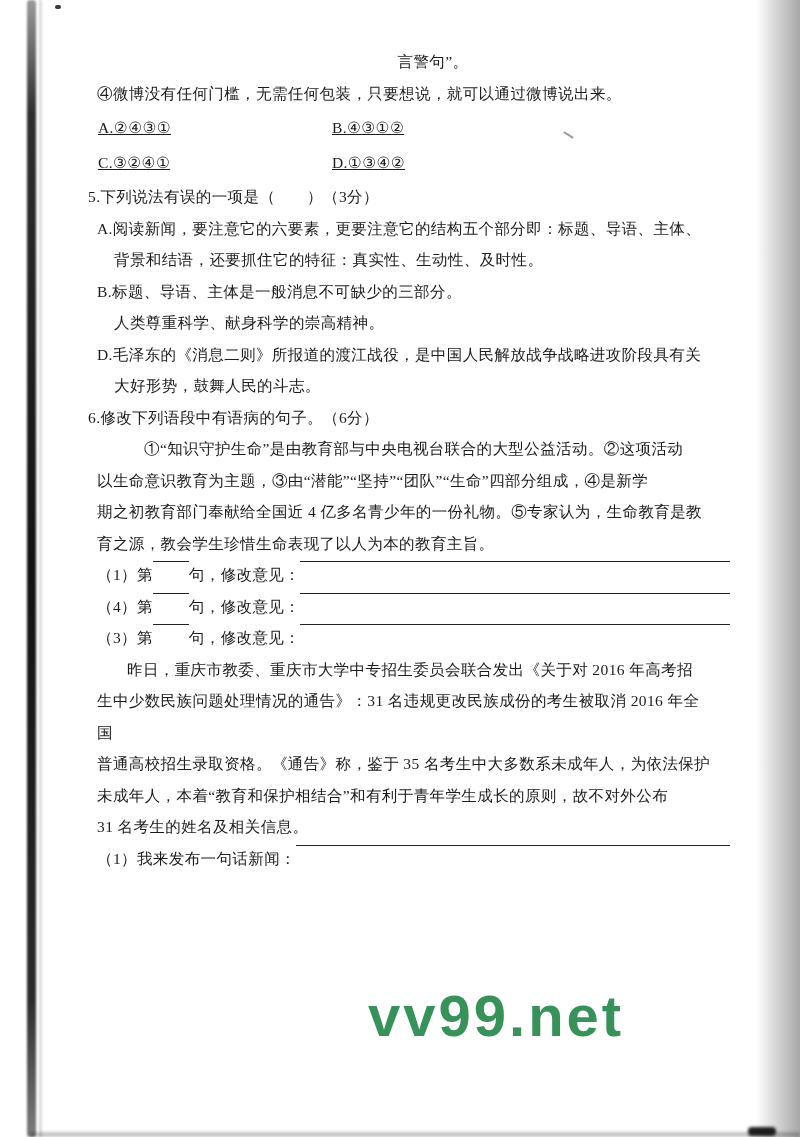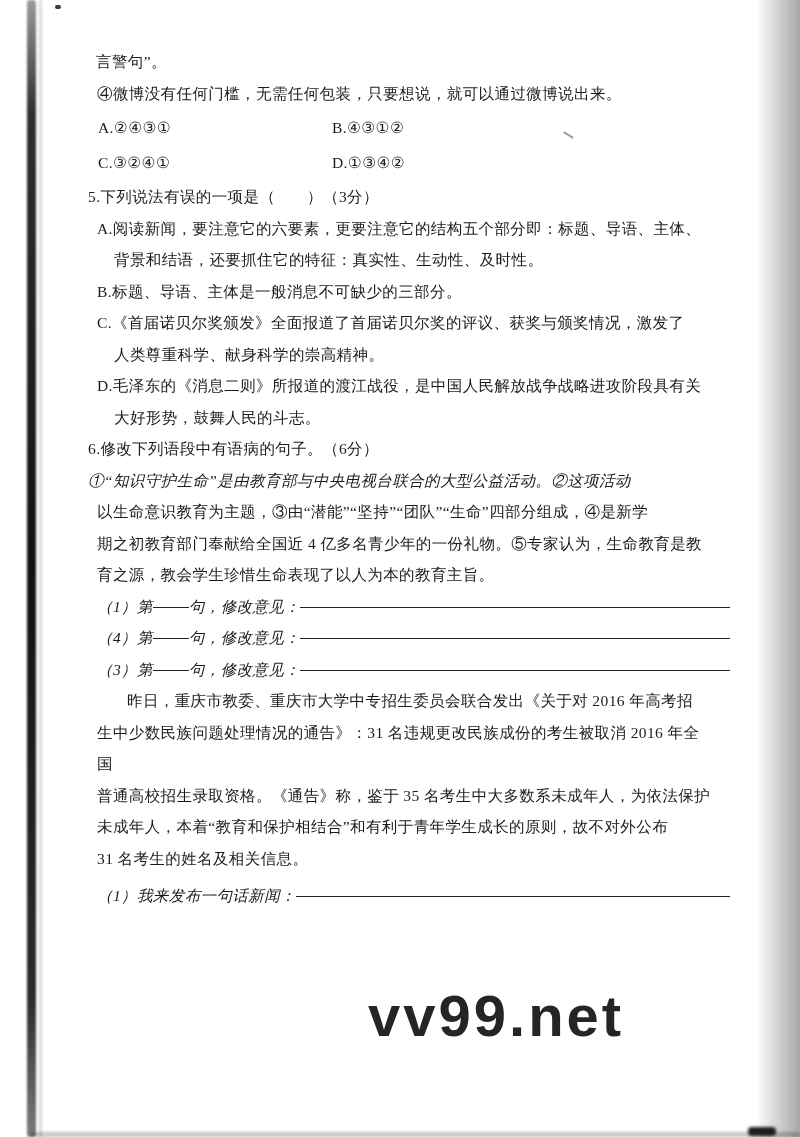--- a/index.html
+++ b/index.html
@@ -40,40 +40,40 @@
   .stray-mark{
     position:absolute;left:563px;top:134px;width:11px;height:2px;
     background:#9a9a9a;transform:rotate(32deg);filter:blur(0.5px);
   }
   
   .content{
     position:absolute;left:88px;top:46px;width:648px;
     font-size:15.5px;line-height:31.5px;letter-spacing:0.4px;
   }
   .line{white-space:pre;}
-  .ind-tail{margin-left:8px;}
+  .ind-tail{margin-left:42px;text-align:center;}
   .ind-0{margin-left:0;}
   .ind-1{margin-left:9px;}
   .ind-2{margin-left:26px;}
-  .ind-p1{font-style:italic;}
+  .ind-p1{margin-left:56px;}
   .ind-p2{margin-left:39px;}
   .options-row{display:flex;margin-left:10px;margin-top:3px;margin-bottom:3px;}
-  .options-row .opt{width:234px;white-space:pre;}
-  .fill-line{display:flex;align-items:center;white-space:pre;font-style:italic;}
+  .options-row .opt{width:234px;white-space:pre;text-decoration:underline;}
+  .fill-line{display:flex;align-items:flex-start;white-space:pre;}
   .fill-line .txt{white-space:pre;}
   .blank{height:2px;border-bottom:1.6px solid #222;display:inline-block;}
   .blank-small{width:36px;}
   .blank-grow{flex:1 1 auto;margin-right:6px;}
-  .answer-line{margin-top:6px;}
+  .answer-line{}
   
   .watermark{
     position:absolute;left:368px;top:982px;
     font-family:"Liberation Sans","DejaVu Sans",sans-serif;
     font-weight:bold;font-size:58px;letter-spacing:3px;
-    color:#000000;opacity:0.85;
+    color:#15803d;opacity:0.85;
   }
 </style>
 </head>
 <body>
 
 <div class="scan">
 
   <div class="edge-left"></div>
   <div class="edge-left-faint"></div>
   <div class="edge-right"></div>
@@ -93,21 +93,20 @@
     </div>
     <div class="options-row">
       <span class="opt">C.③②④①</span>
       <span class="opt">D.①③④②</span>
     </div>
 
     <div class="line ind-0">5.下列说法有误的一项是（　　）（3分）</div>
     <div class="line ind-1">A.阅读新闻，要注意它的六要素，更要注意它的结构五个部分即：标题、导语、主体、</div>
     <div class="line ind-2">背景和结语，还要抓住它的特征：真实性、生动性、及时性。</div>
     <div class="line ind-1">B.标题、导语、主体是一般消息不可缺少的三部分。</div>
-    <div class="line ind-1">C.《首届诺贝尔奖颁发》全面报道了首届诺贝尔奖的评议、获奖与颁奖情况，激发了</div>
     <div class="line ind-2">人类尊重科学、献身科学的崇高精神。</div>
     <div class="line ind-1">D.毛泽东的《消息二则》所报道的渡江战役，是中国人民解放战争战略进攻阶段具有关</div>
     <div class="line ind-2">大好形势，鼓舞人民的斗志。</div>
 
     <div class="line ind-0">6.修改下列语段中有语病的句子。（6分）</div>
     <div class="line ind-p1">①“知识守护生命”是由教育部与中央电视台联合的大型公益活动。②这项活动</div>
     <div class="line ind-1">以生命意识教育为主题，③由“潜能”“坚持”“团队”“生命”四部分组成，④是新学</div>
     <div class="line ind-1">期之初教育部门奉献给全国近 4 亿多名青少年的一份礼物。⑤专家认为，生命教育是教</div>
     <div class="line ind-1">育之源，教会学生珍惜生命表现了以人为本的教育主旨。</div>
 

